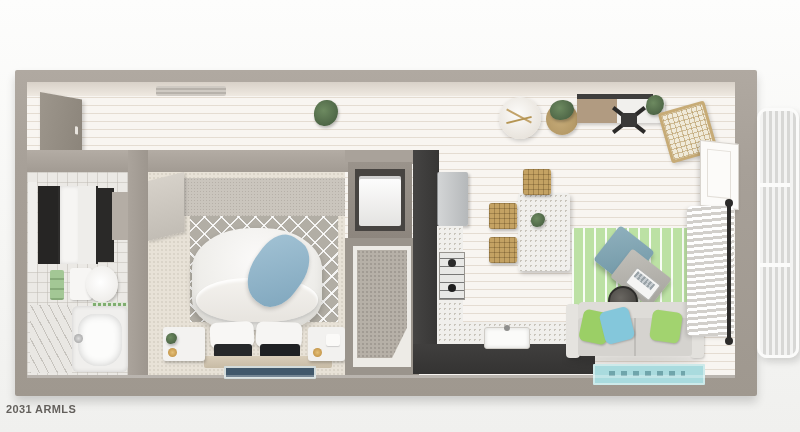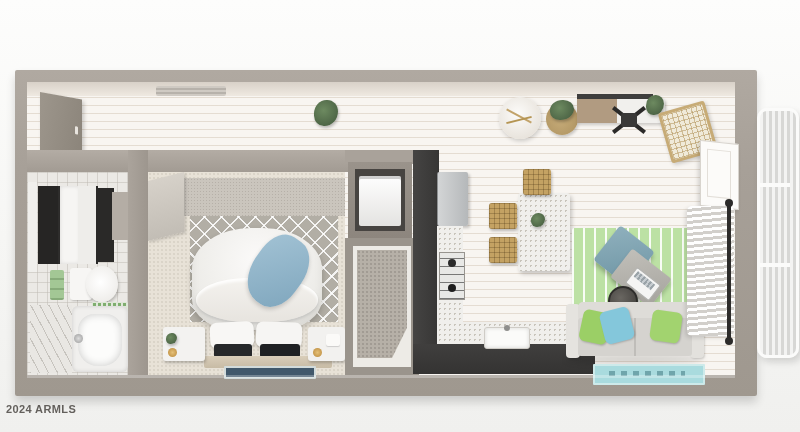--- a/index.html
+++ b/index.html
@@ -223,15 +223,15 @@
   <div class="abs" style="left:725px;top:199px;width:8px;height:8px;border-radius:50%;background:#2c2b2a;"></div>
   <div class="abs" style="left:725px;top:337px;width:8px;height:8px;border-radius:50%;background:#2c2b2a;"></div>
 
   <div class="abs screenbars" style="left:757px;top:108px;width:36px;height:244px;">
     <div class="abs" style="left:0;top:72px;width:30px;height:4px;background:#fbfbfa;"></div>
     <div class="abs" style="left:0;top:152px;width:30px;height:4px;background:#fbfbfa;"></div>
   </div>
 
   <div class="abs" style="left:27px;top:375px;width:708px;height:3px;background:rgba(255,255,255,.28);"></div>
 
-  <div class="abs watermark" style="left:6px;top:403px;">2024 ARMLS</div>
+  <div class="abs watermark" style="left:6px;top:403px;">2031 ARMLS</div>
 
 </div>
 
 </body></html>

